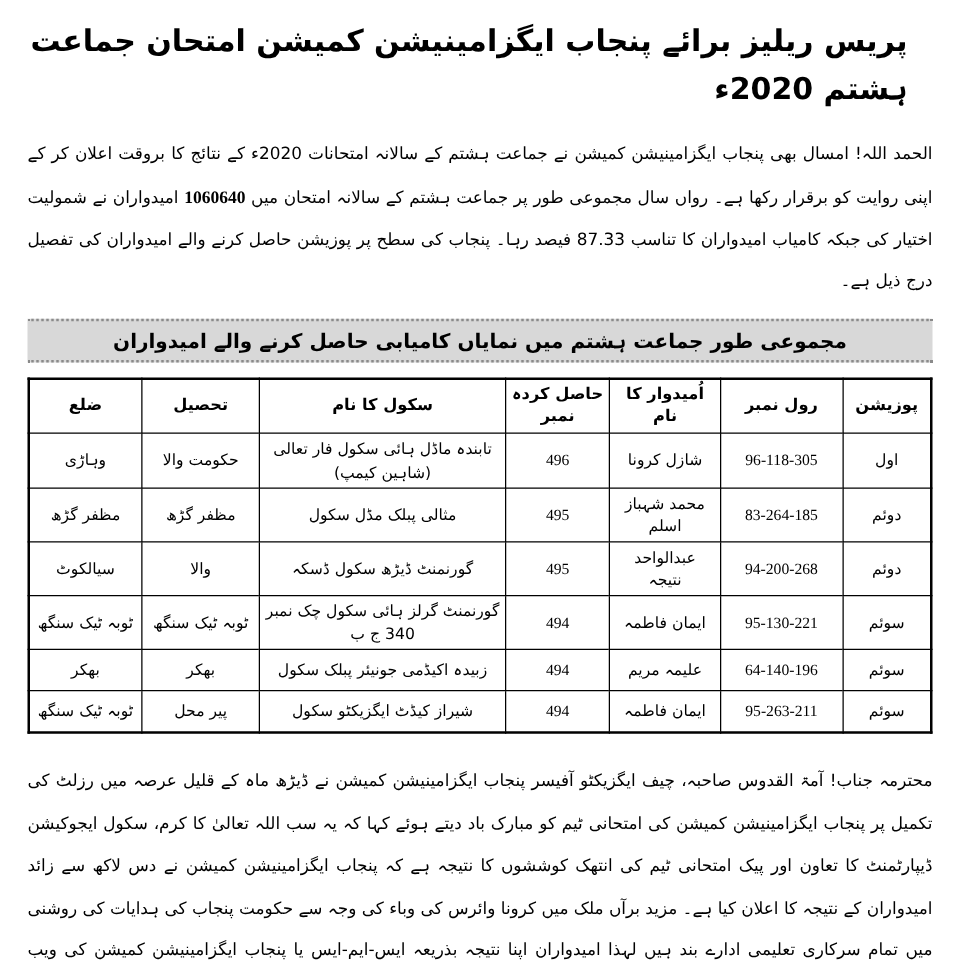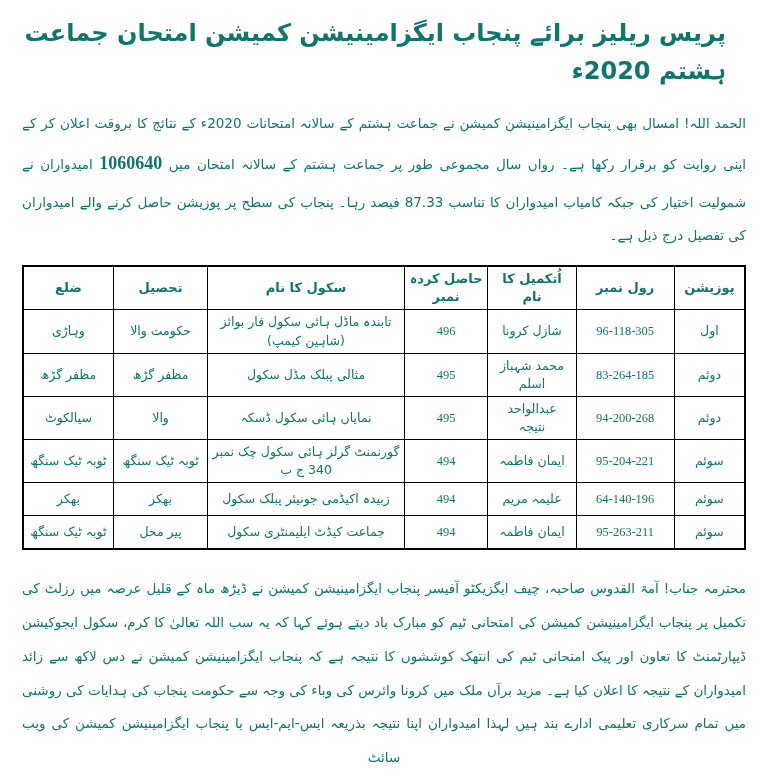--- a/index.html
+++ b/index.html
@@ -6,21 +6,21 @@
     margin: 0;
     padding: 0;
     background: #ffffff;
   }
   .page {
     position: relative;
     width: 768px;
     height: 779px;
     box-sizing: border-box;
     background: #ffffff;
-    color: #0f766e;
+    color: #000000;
     direction: rtl;
     padding: 8px 22px 0 22px;
     overflow: hidden;
     font-family: "DejaVu Sans", sans-serif;
   }
   .title {
     font-size: 24px;
     font-weight: bold;
     text-align: right;
     margin: 6px 20px 16px 0;
@@ -28,21 +28,21 @@
   }
   .paragraph {
     font-size: 13.5px;
     line-height: 2.5;
     text-align: justify;
     margin: 0 0 12px 0;
   }
   .bold-num {
     font-weight: bold;
     font-family: "Liberation Serif", serif;
-    font-size: 18px;
+    font-size: 14px;
   }
   .band {
     background: #d8d8d8;
     border-top: 2px dotted #8a8a8a;
     border-bottom: 2px dotted #8a8a8a;
     text-align: center;
     font-size: 16px;
     font-weight: bold;
     padding: 6px 0;
     margin: 4px 0 12px 0;
@@ -83,94 +83,95 @@
 </style>
 </head>
 <body>
 
 <div class="page">
 
   <h1 class="title">پریس ریلیز برائے پنجاب ایگزامینیشن کمیشن امتحان جماعت ہشتم 2020ء</h1>
 
   <p class="paragraph"><span>الحمد اللہ! امسال بھی پنجاب ایگزامینیشن کمیشن نے جماعت ہشتم کے سالانہ امتحانات 2020ء کے نتائج کا بروقت اعلان کر کے اپنی روایت کو برقرار رکھا ہے۔ رواں سال مجموعی طور پر جماعت ہشتم کے سالانہ امتحان میں </span><span class="bold-num">1060640</span><span> امیدواران نے شمولیت اختیار کی جبکہ کامیاب امیدواران کا تناسب 87.33 فیصد رہا۔ پنجاب کی سطح پر پوزیشن حاصل کرنے والے امیدواران کی تفصیل درج ذیل ہے۔</span></p>
 
+  <div class="band">مجموعی طور جماعت ہشتم میں نمایاں کامیابی حاصل کرنے والے امیدواران</div>
 
   <table class="results">
     <colgroup>
       <col style="width:9.8%">
       <col style="width:13.6%">
       <col style="width:12.2%">
       <col style="width:11.6%">
       <col style="width:27.2%">
       <col style="width:13.1%">
       <col style="width:12.5%">
     </colgroup>
     <thead>
       <tr>
         <th>پوزیشن</th>
         <th>رول نمبر</th>
-        <th>اُتکمیل کا نام</th>
+        <th>اُمیدوار کا نام</th>
         <th>حاصل کردہ نمبر</th>
         <th>سکول کا نام</th>
         <th>تحصیل</th>
         <th>ضلع</th>
       </tr>
     </thead>
     <tbody>
       <tr>
         <td>اول</td>
         <td class="latin">96-118-305</td>
         <td>شازل کرونا</td>
         <td class="latin">496</td>
-        <td>تابندہ ماڈل ہائی سکول فار بوائز (شاہین کیمپ)</td>
+        <td>تابندہ ماڈل ہائی سکول فار تعالی (شاہین کیمپ)</td>
         <td>حکومت والا</td>
         <td>وہاڑی</td>
       </tr>
       <tr>
         <td>دوئم</td>
         <td class="latin">83-264-185</td>
         <td>محمد شہباز اسلم</td>
         <td class="latin">495</td>
         <td>مثالی پبلک مڈل سکول</td>
         <td>مظفر گڑھ</td>
         <td>مظفر گڑھ</td>
       </tr>
       <tr>
         <td>دوئم</td>
         <td class="latin">94-200-268</td>
         <td>عبدالواحد نتیجہ</td>
         <td class="latin">495</td>
-        <td>نمایاں ہائی سکول ڈسکہ</td>
+        <td>گورنمنٹ ڈیڑھ سکول ڈسکہ</td>
         <td>والا</td>
         <td>سیالکوٹ</td>
       </tr>
       <tr>
         <td>سوئم</td>
-        <td class="latin">95-204-221</td>
+        <td class="latin">95-130-221</td>
         <td>ایمان فاطمہ</td>
         <td class="latin">494</td>
         <td>گورنمنٹ گرلز ہائی سکول چک نمبر 340 ج ب</td>
         <td>ٹوبہ ٹیک سنگھ</td>
         <td>ٹوبہ ٹیک سنگھ</td>
       </tr>
       <tr>
         <td>سوئم</td>
         <td class="latin">64-140-196</td>
         <td>علیمہ مریم</td>
         <td class="latin">494</td>
         <td>زبیدہ اکیڈمی جونیئر پبلک سکول</td>
         <td>بھکر</td>
         <td>بھکر</td>
       </tr>
       <tr>
         <td>سوئم</td>
         <td class="latin">95-263-211</td>
         <td>ایمان فاطمہ</td>
         <td class="latin">494</td>
-        <td>جماعت کیڈٹ ایلیمنٹری سکول</td>
+        <td>شیراز کیڈٹ ایگزیکٹو سکول</td>
         <td>پیر محل</td>
         <td>ٹوبہ ٹیک سنگھ</td>
       </tr>
     </tbody>
   </table>
 
   <p class="paragraph closing"><span>محترمہ جناب! آمۃ القدوس صاحبہ، چیف ایگزیکٹو آفیسر پنجاب ایگزامینیشن کمیشن نے ڈیڑھ ماہ کے قلیل عرصہ میں رزلٹ کی تکمیل پر پنجاب ایگزامینیشن کمیشن کی امتحانی ٹیم کو مبارک باد دیتے ہوئے کہا کہ یہ سب اللہ تعالیٰ کا کرم، سکول ایجوکیشن ڈیپارٹمنٹ کا تعاون اور پیک امتحانی ٹیم کی انتھک کوششوں کا نتیجہ ہے کہ پنجاب ایگزامینیشن کمیشن نے دس لاکھ سے زائد امیدواران کے نتیجہ کا اعلان کیا ہے۔ مزید برآں ملک میں کرونا وائرس کی وباء کی وجہ سے حکومت پنجاب کی ہدایات کی روشنی میں تمام سرکاری تعلیمی ادارے بند ہیں لہذا امیدواران اپنا نتیجہ بذریعہ ایس-ایم-ایس یا پنجاب ایگزامینیشن کمیشن کی ویب سائٹ </span></p>
 
 </div>
 

